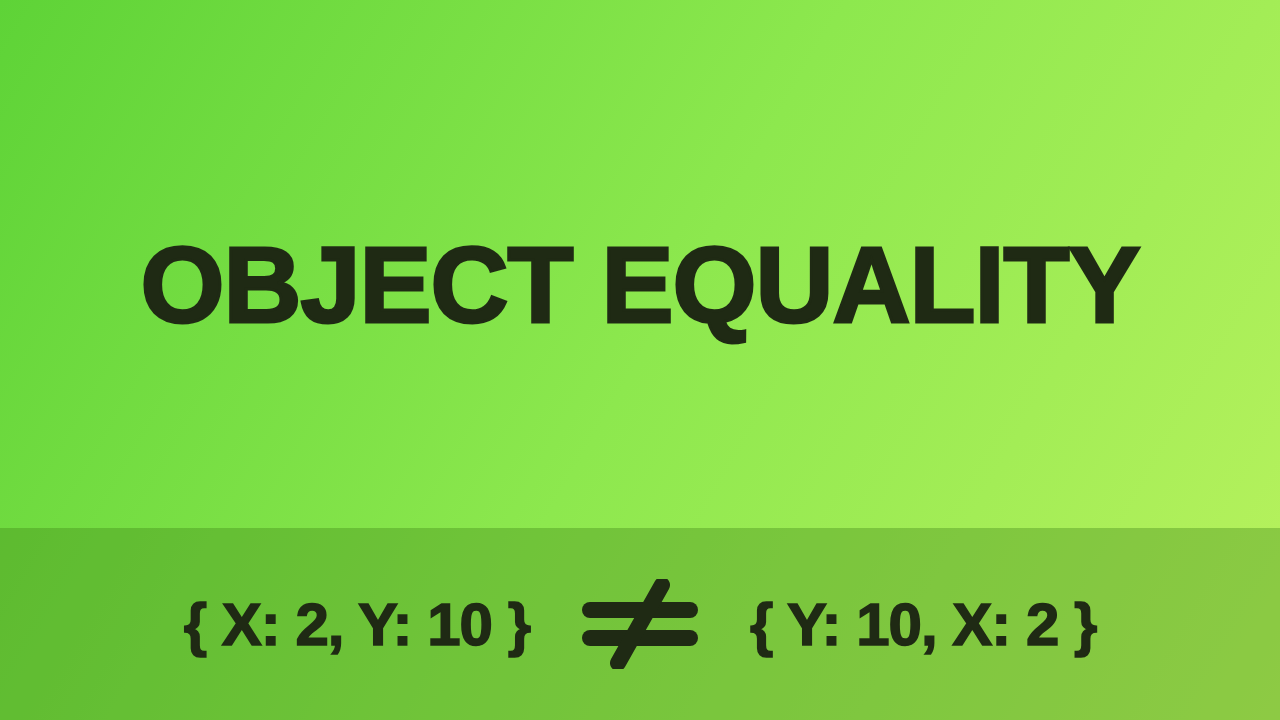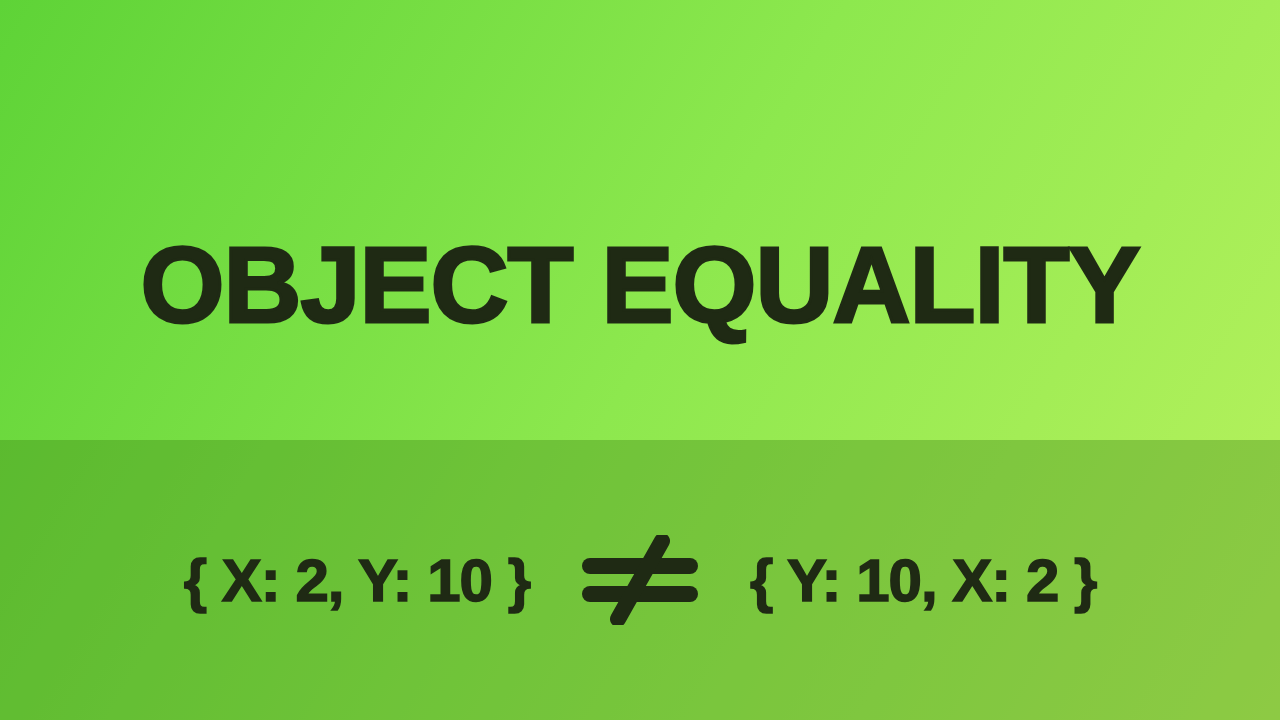--- a/index.html
+++ b/index.html
@@ -25,21 +25,21 @@
     font-weight: 900;
     color: #1f2a14;
     letter-spacing: -1px;
     text-transform: uppercase;
     line-height: 1.05;
     -webkit-text-stroke: 3px #1f2a14;
   }
   .bottom {
     position: absolute;
     left: 0; right: 0; bottom: 0;
-    height: 280px;
+    height: 192px;
     background: rgba(60, 130, 20, 0.35);
     display: flex;
     align-items: center;
     justify-content: center;
     gap: 40px;
     padding: 16px 60px;
   }
   .obj {
     font-size: 60px;
     font-weight: 900;

